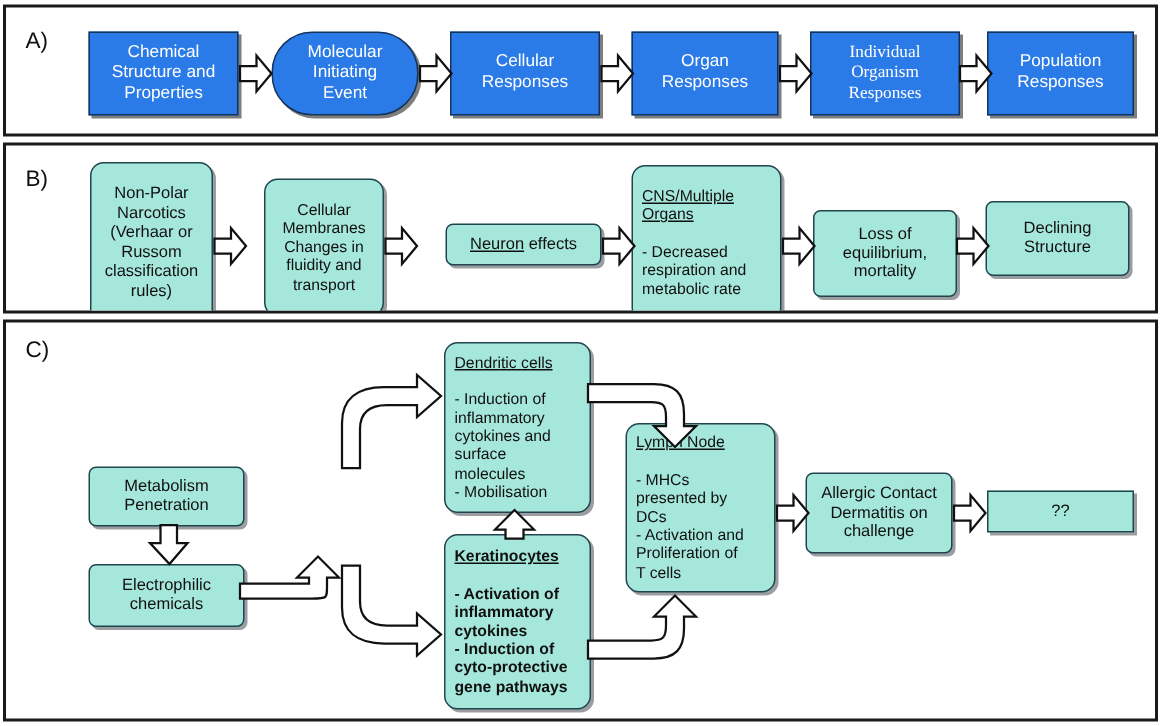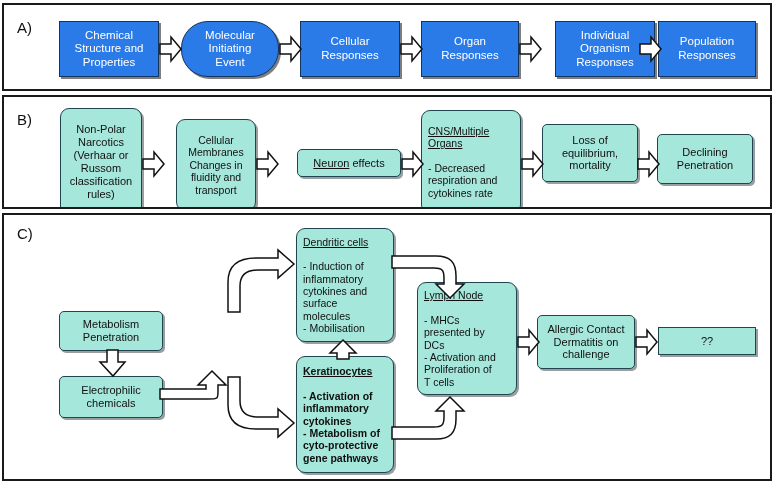--- a/index.html
+++ b/index.html
@@ -99,21 +99,21 @@
     <div class="box blue" style="left:177px; top:16px; width:98px;  height:56px;border-radius:27px;">Molecular
 Initiating
 Event</div>
 
     <div class="box blue" style="left:296px; top:16px; width:100px; height:56px;">Cellular
 Responses</div>
 
     <div class="box blue" style="left:417px; top:16px; width:98px;  height:56px;">Organ
 Responses</div>
 
-    <div class="box blue" style="left:551px; top:16px; width:100px; height:56px;">Individual
+    <div class="box blue" style="left:536px; top:16px; width:100px; height:56px;font-family:Liberation Serif, serif;">Individual
 Organism
 Responses</div>
 
     <div class="box blue" style="left:654px; top:16px; width:98px;  height:56px;">Population
 Responses</div>
 
     <div class="arrow" style="left:156px; top:31px;">
       <svg width="22" height="26">
           <path class="ashape" d="M0,8 L11,8 L11,1 L21,13 L11,25 L11,18 L0,18 Z"></path>
         </svg>
@@ -159,30 +159,30 @@
     <div class="box cyan round-sm" style="left:293px; top:52px; width:104px; height:28px;align-items:center;">
       <span class="bx-inner"><span style="text-decoration:underline">Neuron</span><span> effects</span></span>
     </div>
 
     <div class="box cyan round left-align" style="left:417px; top:13px; width:100px; height:104px; font-size:10.5px;">
       <span class="bx-inner">
         <span class="bx-title">CNS/Multiple
 Organs</span>
         <span class="bx-body">- Decreased
 respiration and
-cytokines rate</span>
+metabolic rate</span>
       </span>
     </div>
 
-    <div class="box cyan round-sm" style="left:538px; top:27px; width:96px; height:58px;">Loss of
+    <div class="box cyan round-sm" style="left:538px; top:43px; width:96px; height:58px;">Loss of
 equilibrium,
 mortality</div>
 
     <div class="box cyan round-sm" style="left:653px; top:37px; width:96px; height:50px;">Declining
-Penetration</div>
+Structure</div>
 
     <div class="arrow" style="left:139px; top:54px;">
       <svg width="22" height="26">
           <path class="ashape" d="M0,8 L11,8 L11,1 L21,13 L11,25 L11,18 L0,18 Z"></path>
         </svg>
     </div>
     <div class="arrow" style="left:253px; top:54px;">
       <svg width="22" height="26">
           <path class="ashape" d="M0,8 L11,8 L11,1 L21,13 L11,25 L11,18 L0,18 Z"></path>
         </svg>
@@ -225,21 +225,21 @@
 -  Mobilisation</span>
       </span>
     </div>
 
     <div class="box cyan round left-align" style="left:292px; top:141px; width:98px; height:117px; font-size:10.5px;font-weight:bold;">
       <span class="bx-inner">
         <span class="bx-title">Keratinocytes</span>
         <span class="bx-body">-  Activation of
 inflammatory
 cytokines
-- Metabolism of
+- Induction of
 cyto-protective
 gene pathways</span>
       </span>
     </div>
 
     <div class="box cyan round left-align" style="left:413px; top:67px; width:100px; height:113px; font-size:10.5px;">
       <span class="bx-inner">
         <span class="bx-title">Lymph Node</span>
         <span class="bx-body">- MHCs
 presented by

